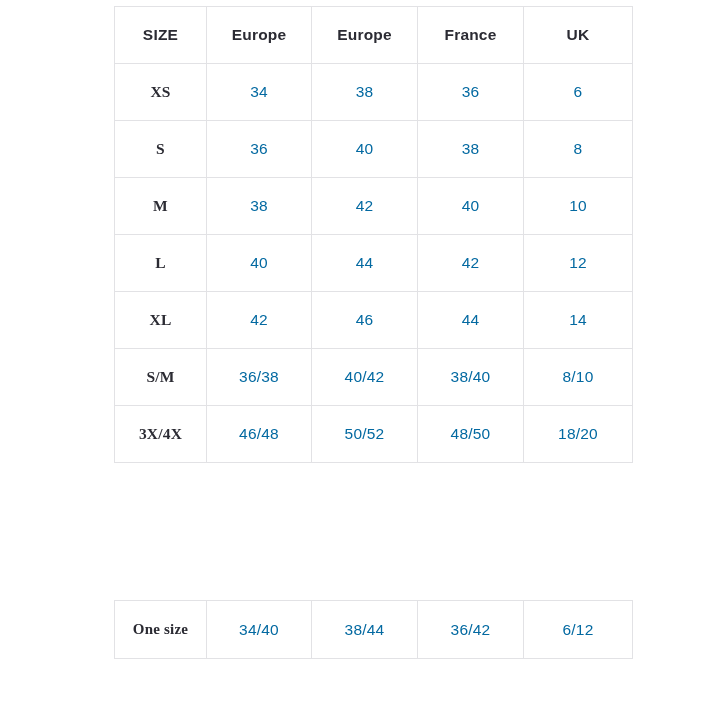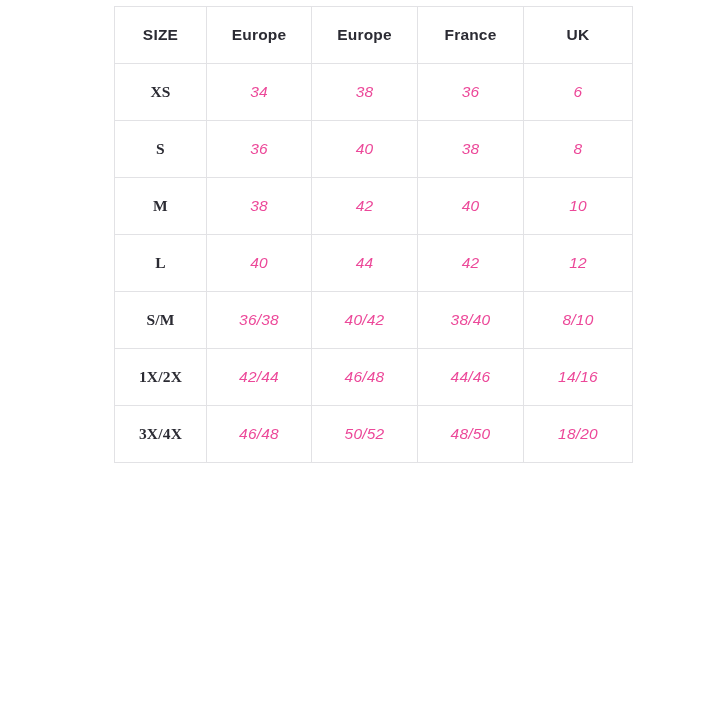--- a/index.html
+++ b/index.html
@@ -56,22 +56,21 @@
   table.size-table thead th {
     font-weight: 700;
     font-size: 15.5px;
   }
   table.size-table tbody th.rowhead {
     font-weight: 700;
     font-size: 15.5px;
     font-family: Liberation Serif, serif;
   }
   table.size-table tbody td {
-    color: #ec4899;
-    font-style: italic;
+    color: #0369a1;
   }
   #extra-table th,
   #extra-table td {
     height: 57px;
   }
   #extra-table th.rowhead {
     font-size: 15px;
   }
 </style>
 </head>
@@ -120,32 +119,32 @@
           <td>10</td>
         </tr>
         <tr>
           <th class="rowhead">L</th>
           <td>40</td>
           <td>44</td>
           <td>42</td>
           <td>12</td>
         </tr>
         <tr>
+          <th class="rowhead">XL</th>
+          <td>42</td>
+          <td>46</td>
+          <td>44</td>
+          <td>14</td>
+        </tr>
+        <tr>
           <th class="rowhead">S/M</th>
           <td>36/38</td>
           <td>40/42</td>
           <td>38/40</td>
           <td>8/10</td>
-        </tr>
-        <tr>
-          <th class="rowhead">1X/2X</th>
-          <td>42/44</td>
-          <td>46/48</td>
-          <td>44/46</td>
-          <td>14/16</td>
         </tr>
         <tr>
           <th class="rowhead">3X/4X</th>
           <td>46/48</td>
           <td>50/52</td>
           <td>48/50</td>
           <td>18/20</td>
         </tr>
       </tbody>
     </table>
@@ -154,17 +153,24 @@
   <div class="table-wrap" id="extra-table-wrap">
     <table class="size-table" id="extra-table">
       <colgroup>
         <col class="c0">
           <col class="c1">
           <col class="c2">
           <col class="c3">
           <col class="c4">
       </colgroup>
       <tbody>
+        <tr>
+          <th class="rowhead">One size</th>
+          <td>34/40</td>
+          <td>38/44</td>
+          <td>36/42</td>
+          <td>6/12</td>
+        </tr>
       </tbody>
     </table>
   </div>
 
 </div>
 
 </body></html>

